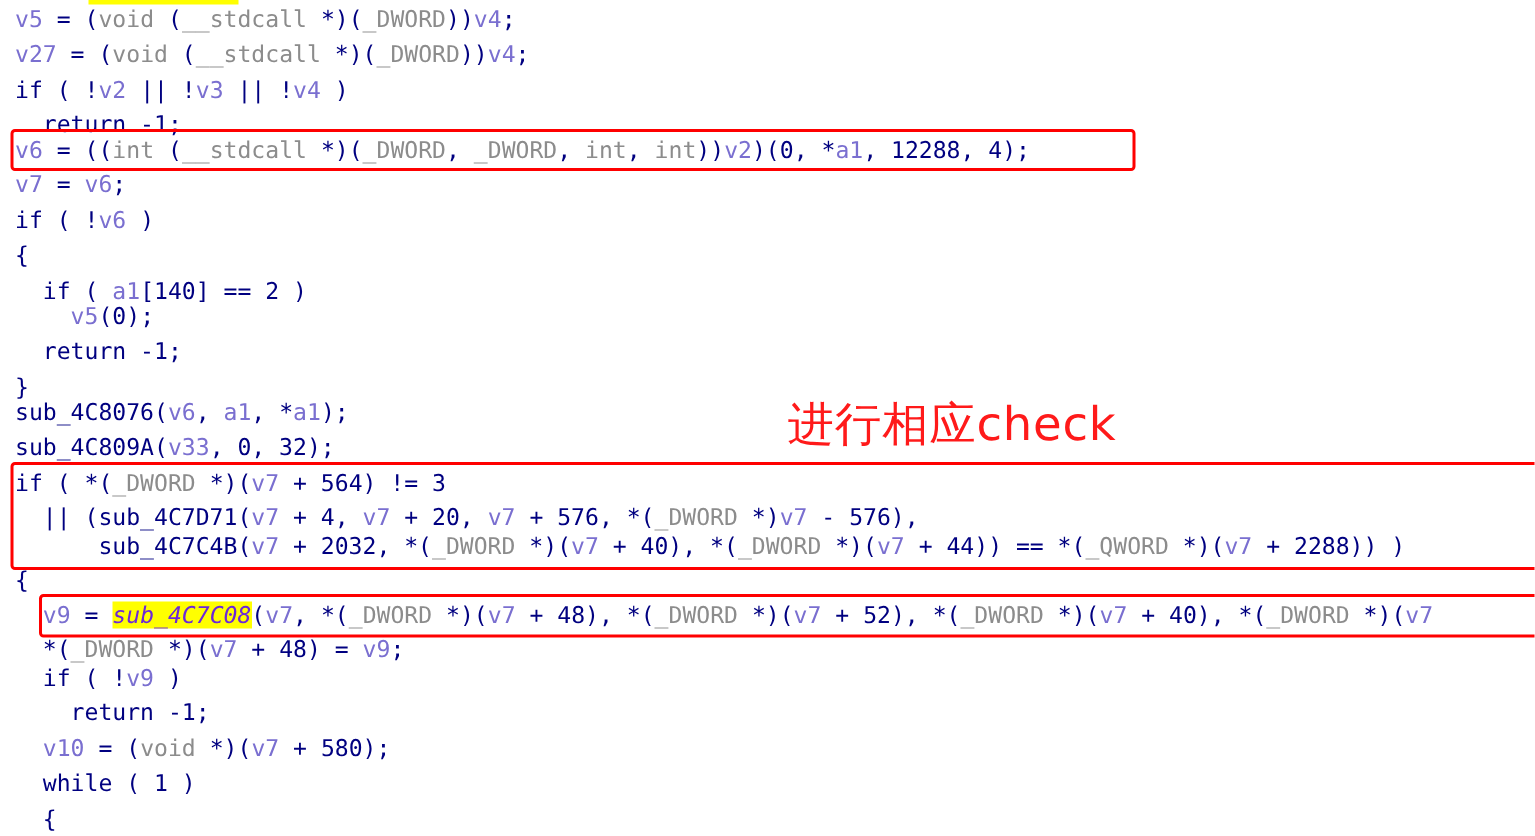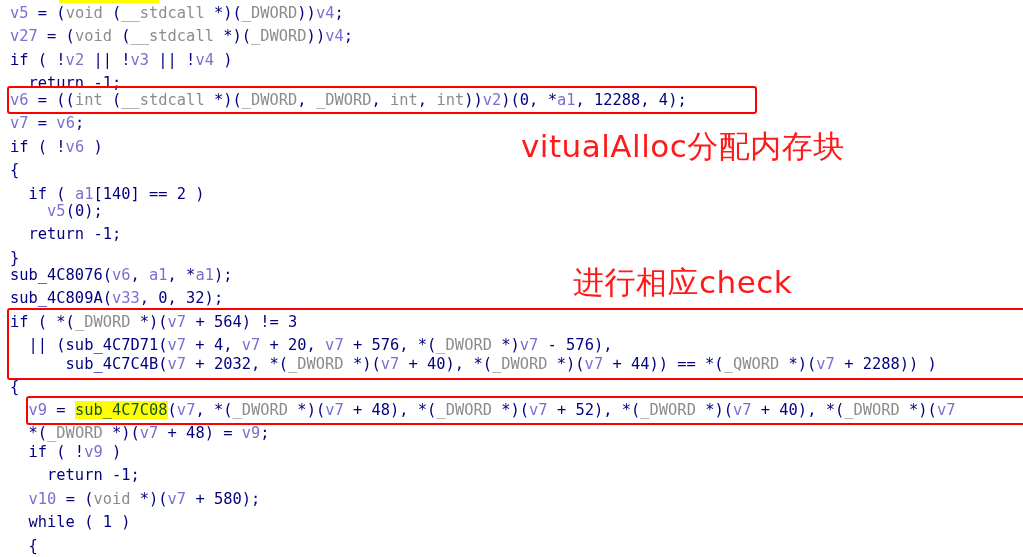--- a/index.html
+++ b/index.html
@@ -33,21 +33,22 @@
     line-height: 23.4px;
     font-size: 15.4px;
     letter-spacing: 0px;
     white-space: pre;
     color: #000080;
   }            
   .var     { color: #7a6fd0; }            
   .typ     { color: #8c8c8c; }            
   .hl-yellow {
     background: #ffff00;
-    color: #14532d;
+    color: #6d28d9;
+    font-style: italic;
   }
 
   
   .red-box {
     position: absolute;
     border: 2px solid #ff0000;
     border-radius: 3px;
     box-sizing: border-box;
     pointer-events: none;
   }
@@ -101,16 +102,15 @@
   <div class="code-line" style="top:441px">  if ( !<span class="var">v9</span> )</div>
   <div class="code-line" style="top:464.4px">    return -1;</div>
   <div class="code-line" style="top:487.8px">  <span class="var">v10</span> = (<span class="typ">void</span> *)(<span class="var">v7</span> + 580);</div>
   <div class="code-line" style="top:511.2px">  while ( 1 )</div>
   <div class="code-line" style="top:534.6px">  {</div>
 
   <div class="red-box" id="box-1" style="left: 3px; top: 86px; width: 750px; height: 28px;"></div>
   <div class="red-box" id="box-2" style="left: 3px; top: 308px; width: 1022px; height: 72px;"></div>
   <div class="red-box" id="box-3" style="left: 22px; top: 396px; width: 1003px; height: 29px;"></div>
 
-  <div class="annot" id="annot-1" style="left: 517px; top: 126px;">vitualAlloc分配内存块</div>
-  <div class="annot" id="annot-2" style="left: 521px; top: 262px; margin-left: 48px;">进行相应check</div>
+  <div class="annot" id="annot-2" style="left: 521px; top: 262px;">进行相应check</div>
 
 </div>
 
 </body></html>

